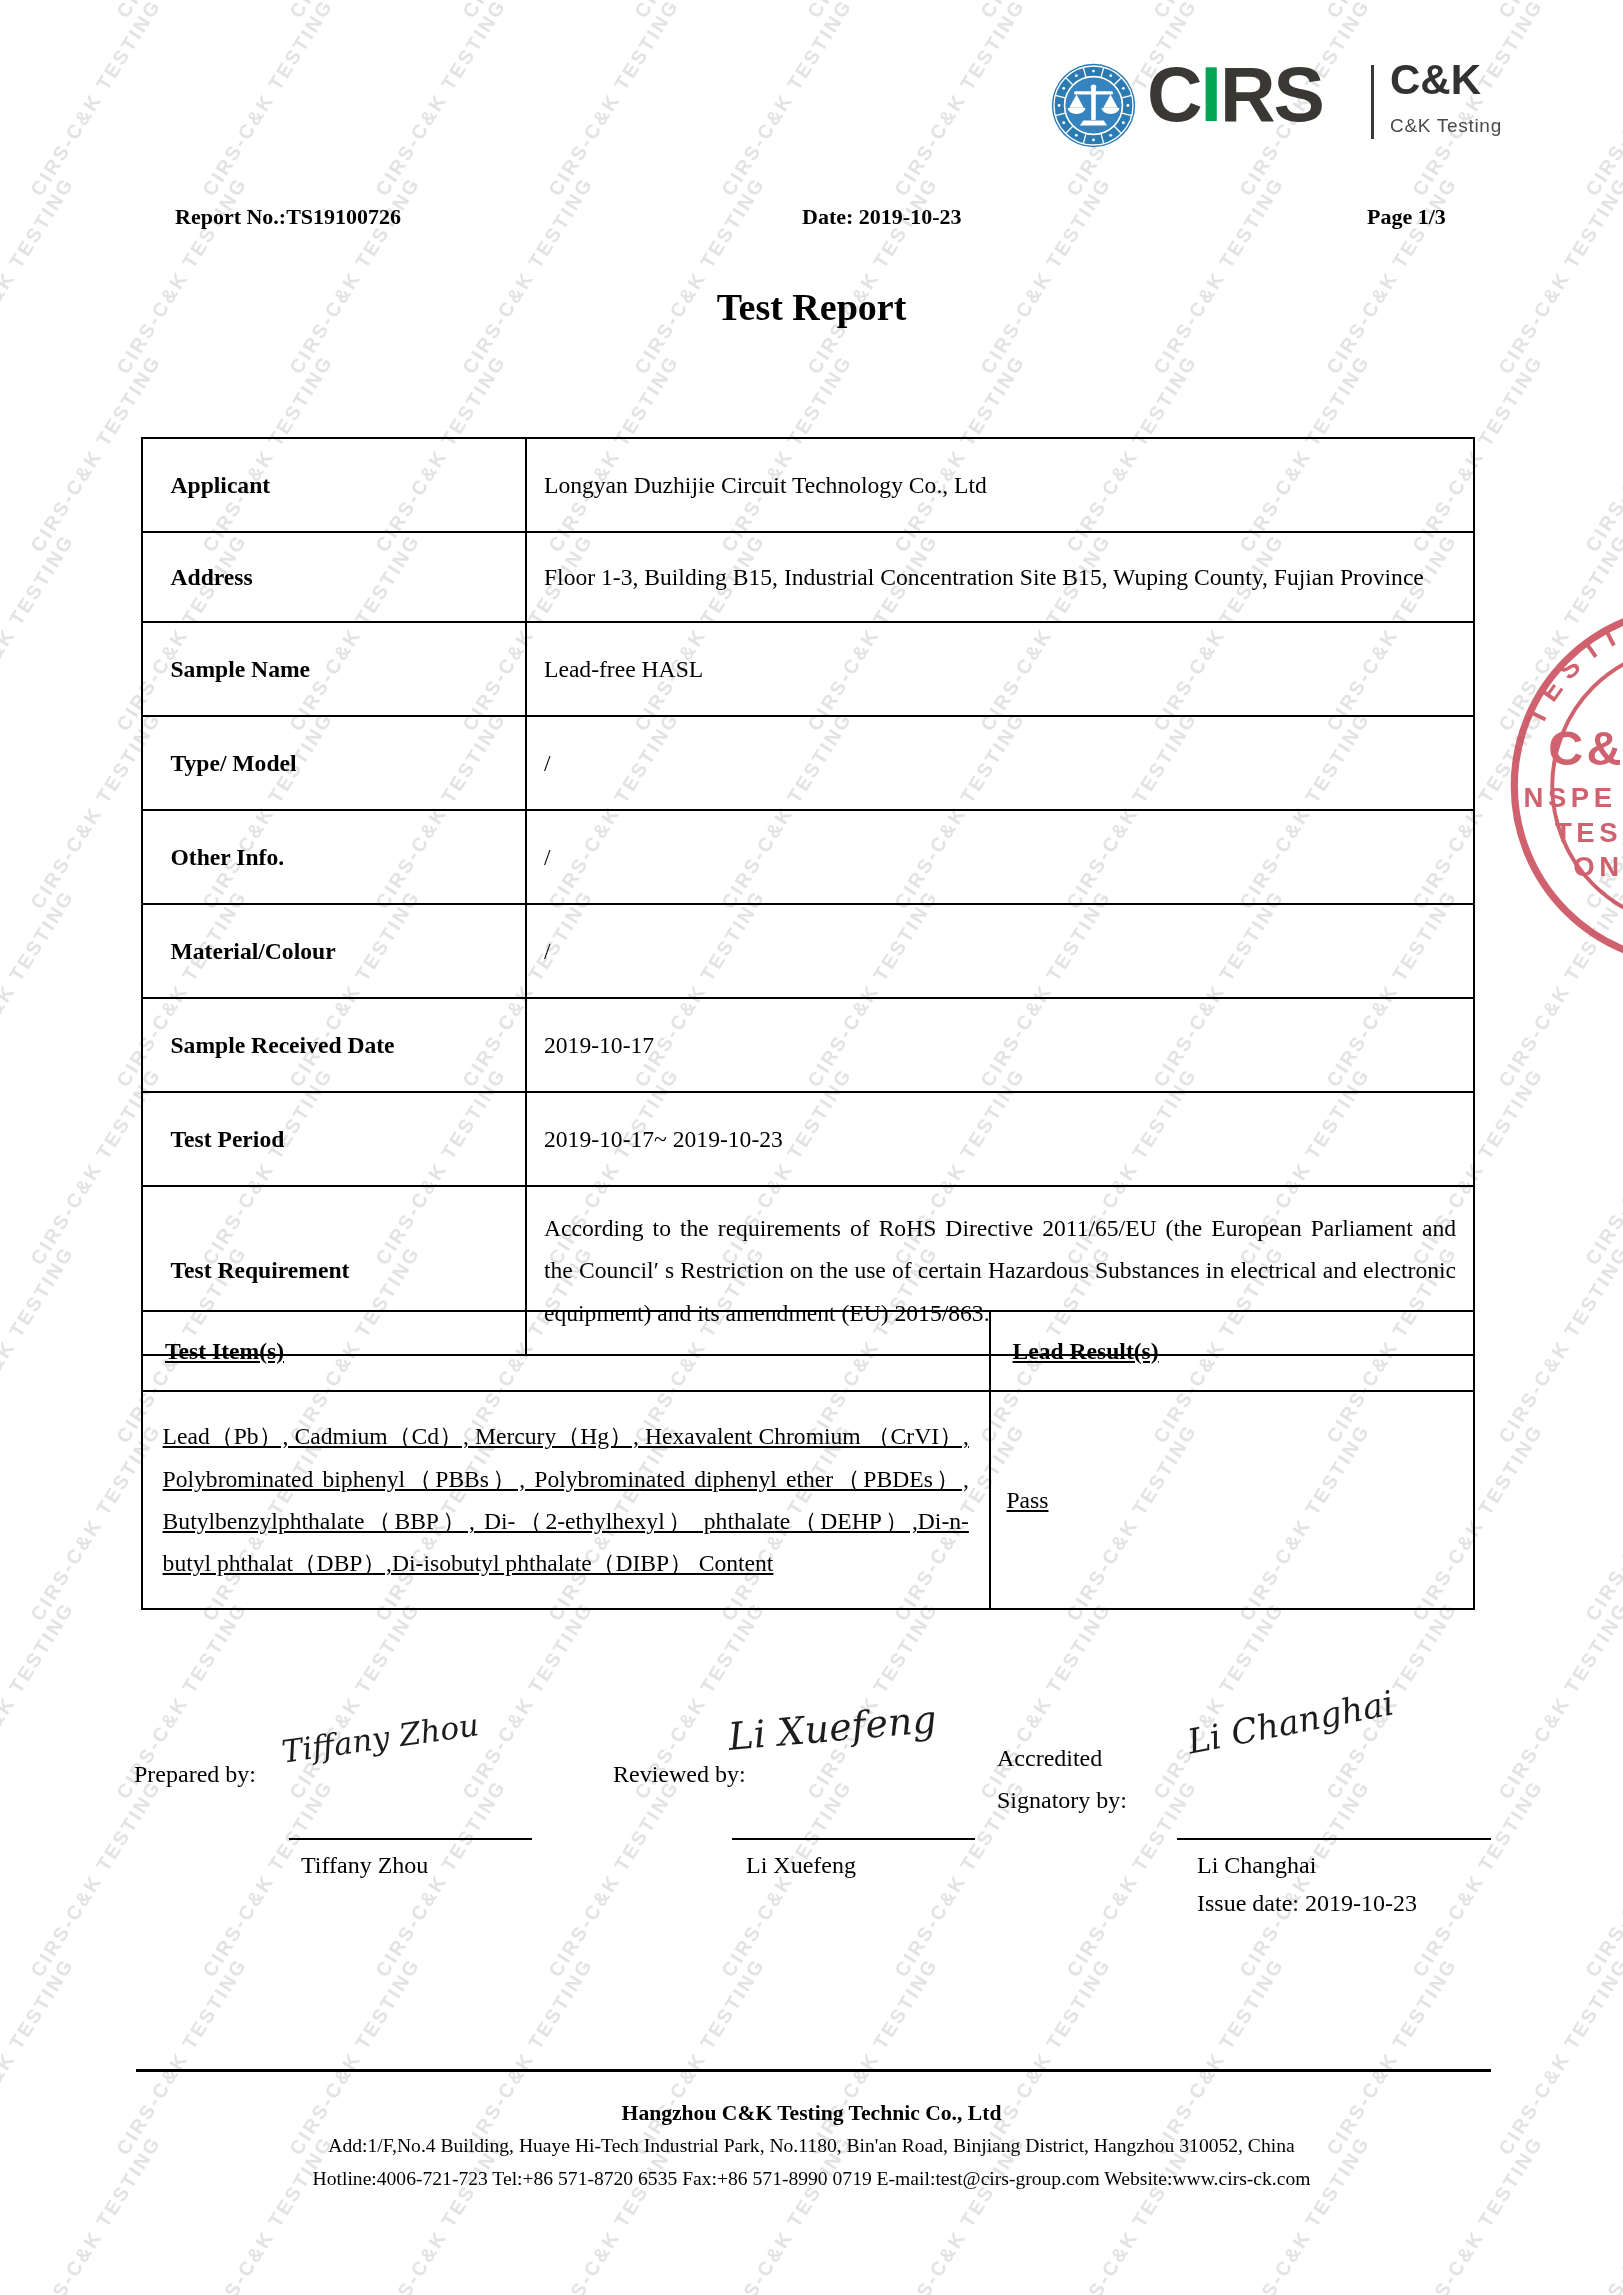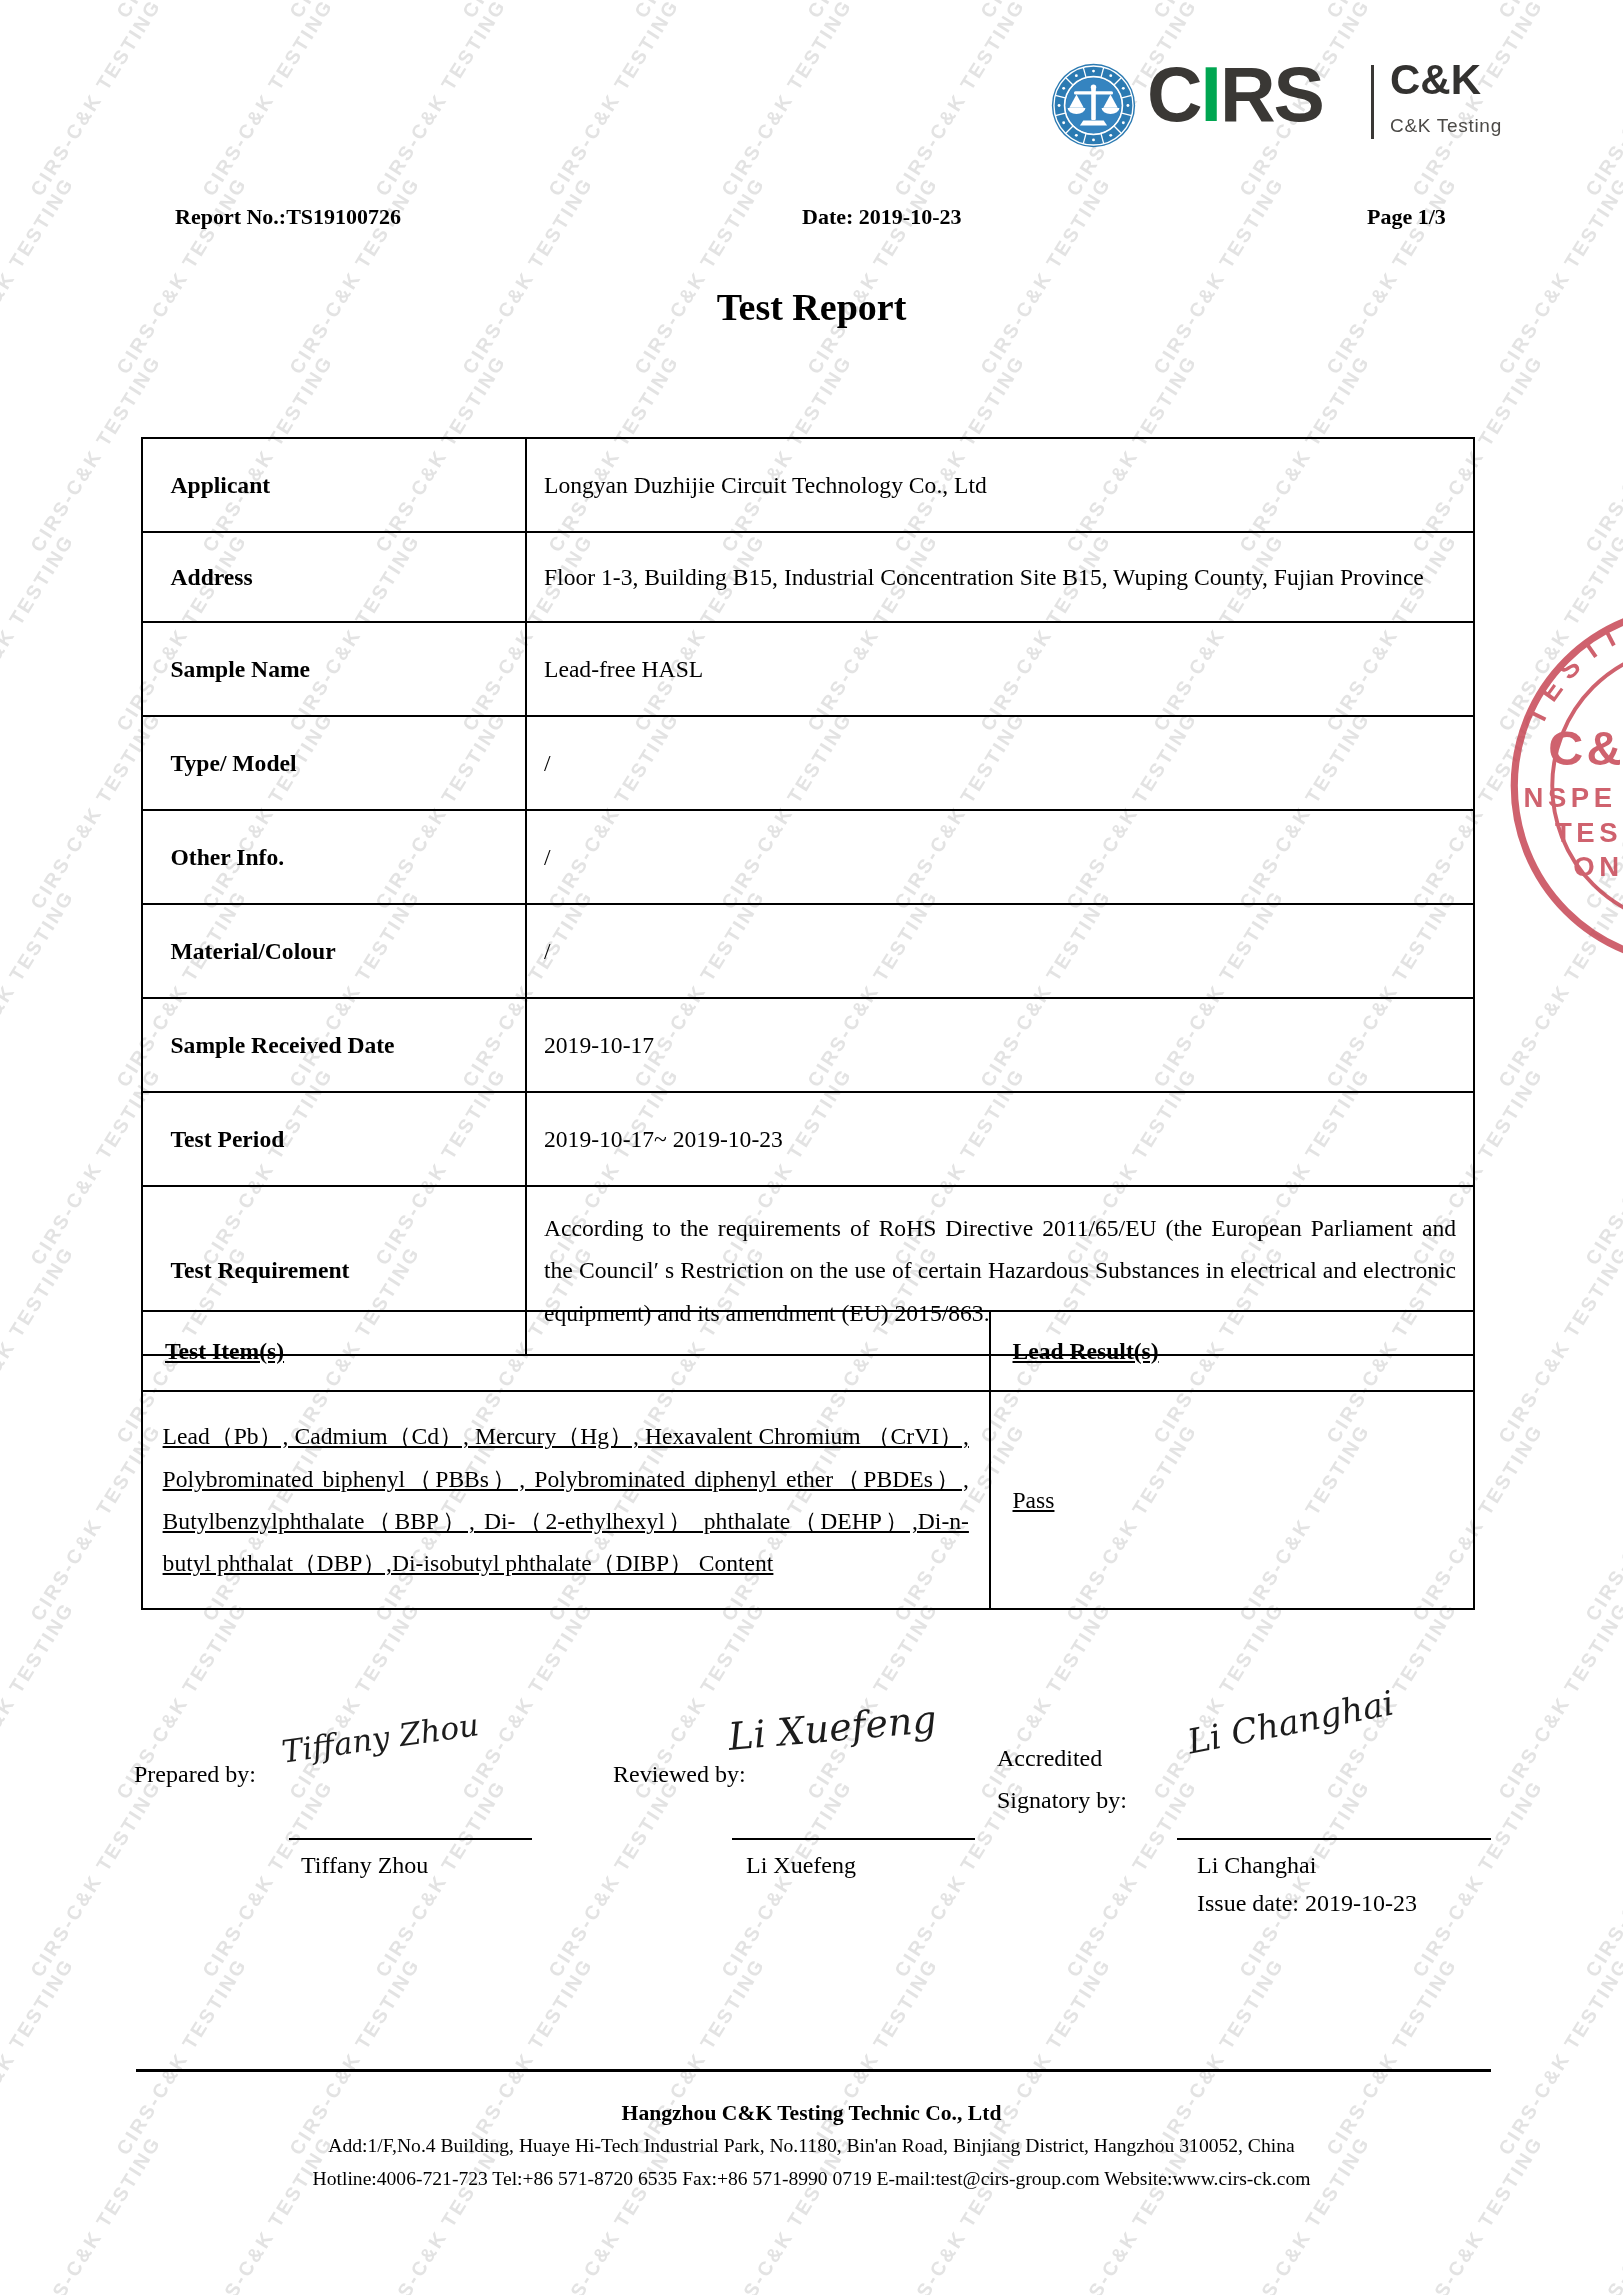--- a/index.html
+++ b/index.html
@@ -31,21 +31,21 @@
   .t1 th,.t1 td{border:2px solid #000;font-size:23.6px;vertical-align:middle;}
   .t1 th{width:348px;text-align:left;font-weight:bold;padding:0 6.5px 0 27.5px;}
   .t1 td{padding:0 17px;}
   .h-single{height:94px;} .h-addr{height:90px;} .h-req{height:169px;}
   .para{text-align:justify;line-height:1.8;}
   .t2{position:absolute;left:141px;top:1310px;width:1334px;border:2.6px solid #000;text-decoration:underline;}
   .t2 th,.t2 td{border:2px solid #000;font-size:23.6px;text-align:left;}
   .t2 th{height:78px;font-weight:bold;vertical-align:middle;padding:0 6.5px 0 22px;}
   .t2 .col-item{width:817px;}
   .t2 .item-cell{height:216px;padding:0 19.6px;line-height:1.8;text-align:justify;vertical-align:middle;}
-  .t2 .result-cell{padding-left:22px;vertical-align:middle;}
+  .t2 .result-cell{padding-left:16px;vertical-align:middle;}
   
   .sig-label{position:absolute;font-size:24px;z-index:1;}
   .lab-prepared{left:134px;top:1761px;} .lab-reviewed{left:573px;top:1761px;margin-left:40px;}
   .lab-accredited{left:997px;top:1737px;width:165px;line-height:1.75;}
   .sig-script{position:absolute;font-family:"DejaVu Serif",serif;font-style:italic;color:#1c1c1c;
               z-index:1;white-space:nowrap;}
   .scr-1{left:281px;top:1720px;font-size:31px;transform:rotate(-8deg);}
   .scr-2{left:728px;top:1706px;font-size:38px;transform:rotate(-5deg);}
   .scr-3{left:1186px;top:1702px;font-size:34px;transform:rotate(-11deg);}
   .sig-line{position:absolute;height:2px;background:#000;z-index:1;}

